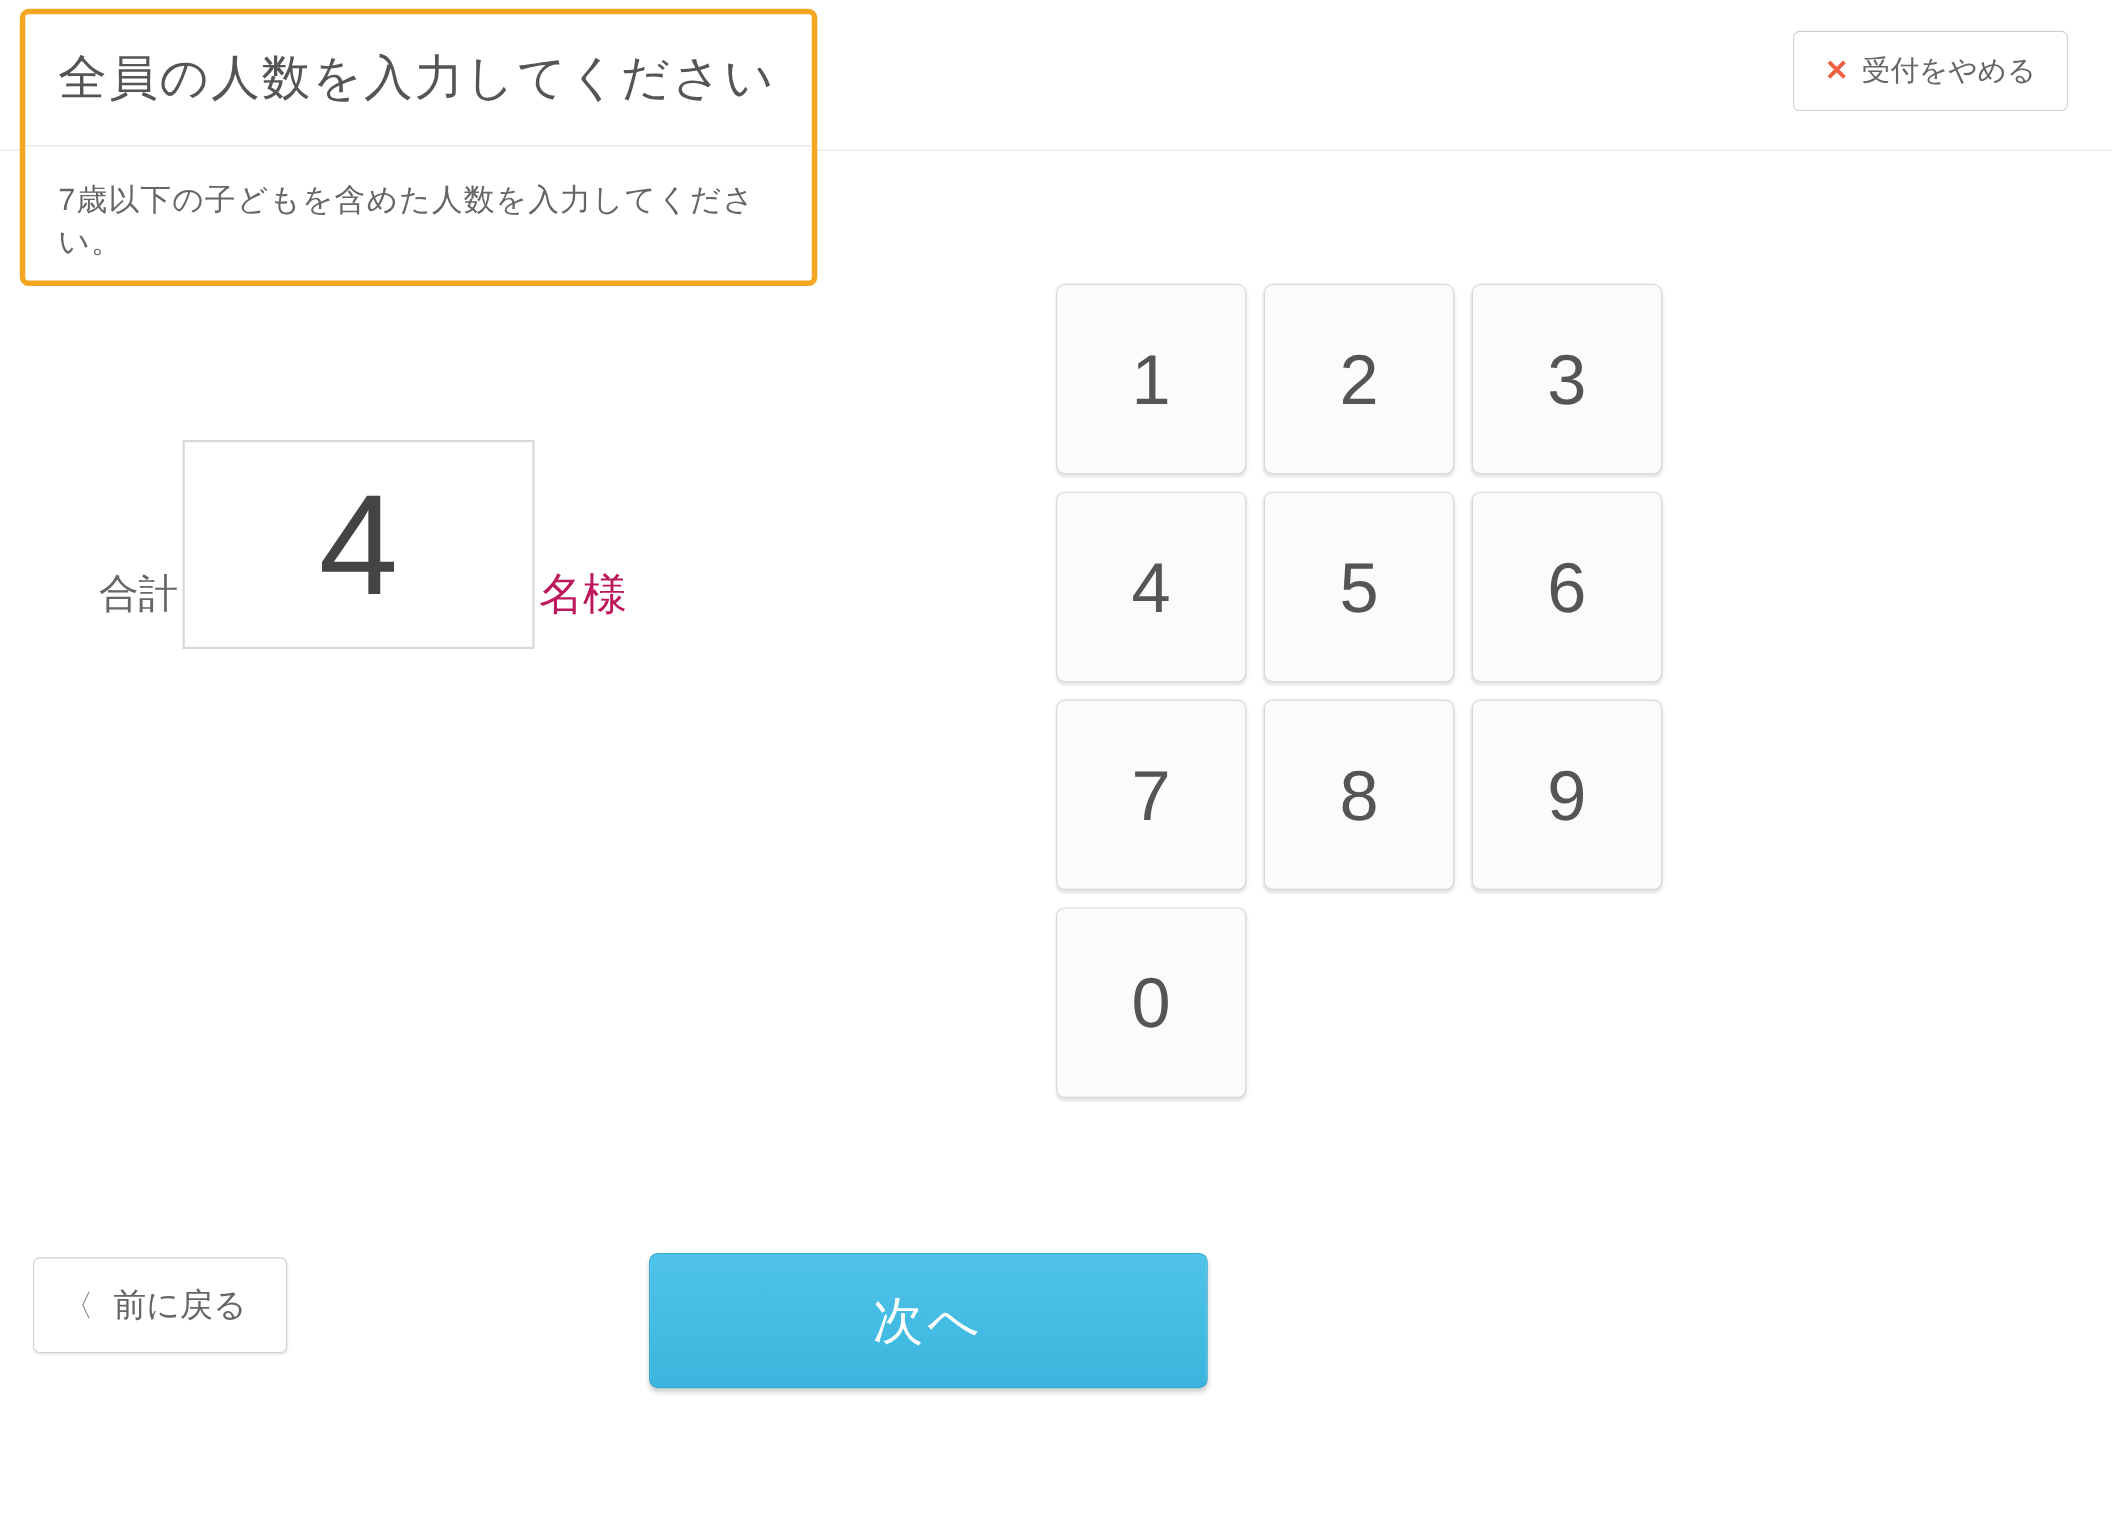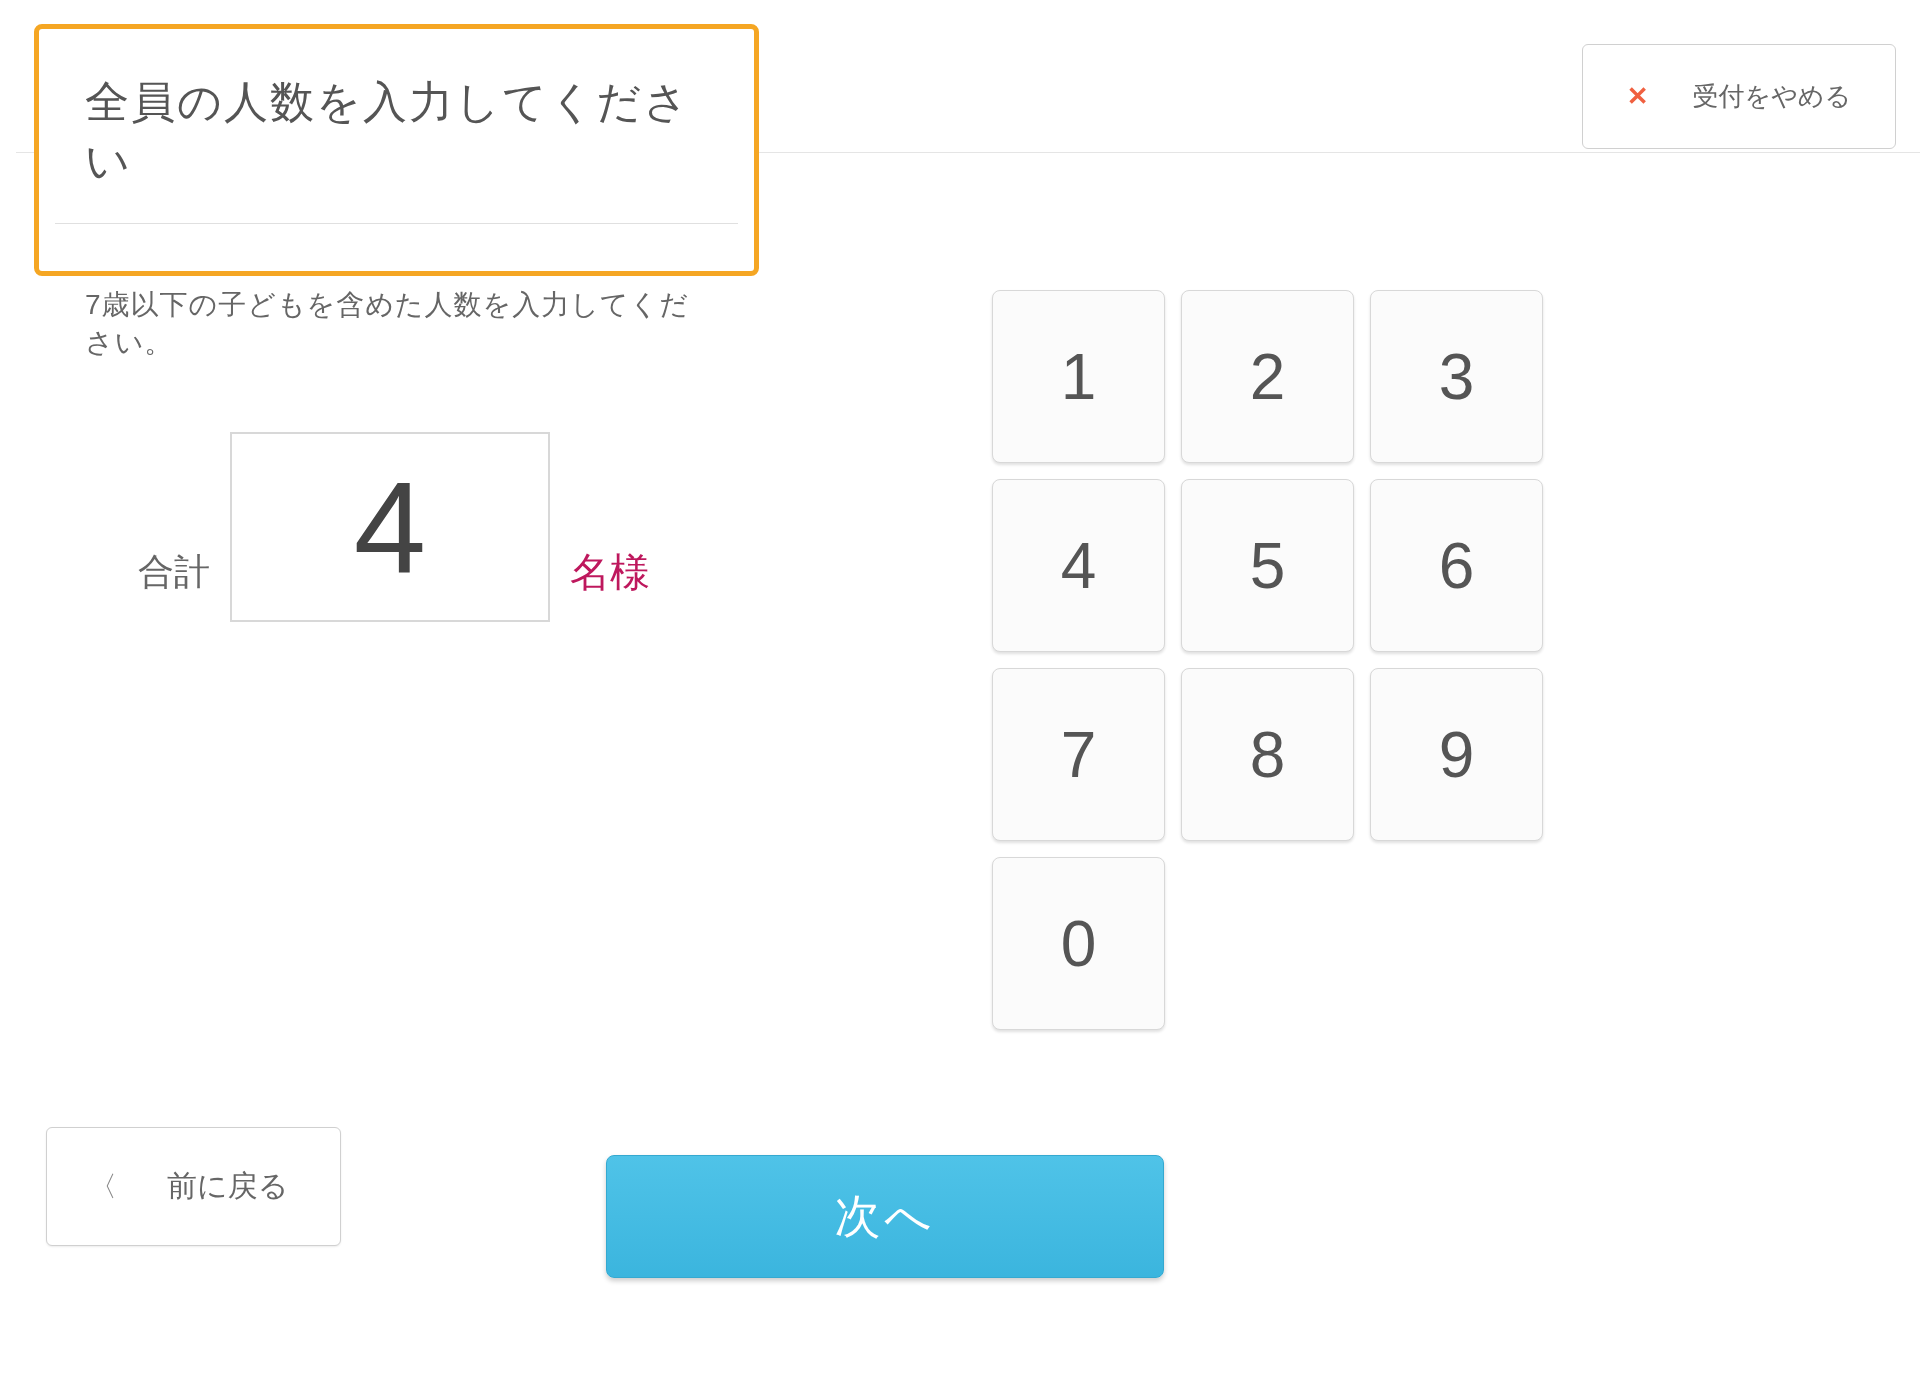--- a/index.html
+++ b/index.html
@@ -1,17 +1,17 @@
 <!DOCTYPE html>
 <html><head>
   <meta charset="utf-8">
   <style>
     * {
       margin: 0;
-      padding: 16px;
+      padding: 0;
       box-sizing: border-box;
     }
     body {
       font-family: -apple-system, BlinkMacSystemFont, "Hiragino Sans", "Hiragino Kaku Gothic ProN", Meiryo, sans-serif;
       background: #ffffff;
       width: 1920px;
       height: 1400px;
       position: relative;
     }
     .header-box {
@@ -146,21 +146,21 @@
       box-shadow: 0 1px 2px rgba(0,0,0,0.08);
     }
     .back-chevron {
       font-size: 28px;
       color: #888888;
     }
     .next-button {
       position: absolute;
       bottom: 138px;
       left: 590px;
-      width: 558px;
+      width: 508px;
       height: 123px;
       background: linear-gradient(to bottom, #4fc3e8, #3bb5de);
       border: 1px solid #35a9d0;
       border-radius: 8px;
       box-shadow: 0 3px 5px rgba(0,0,0,0.2);
       font-size: 46px;
       color: #ffffff;
       cursor: pointer;
       display: flex;
       align-items: center;

